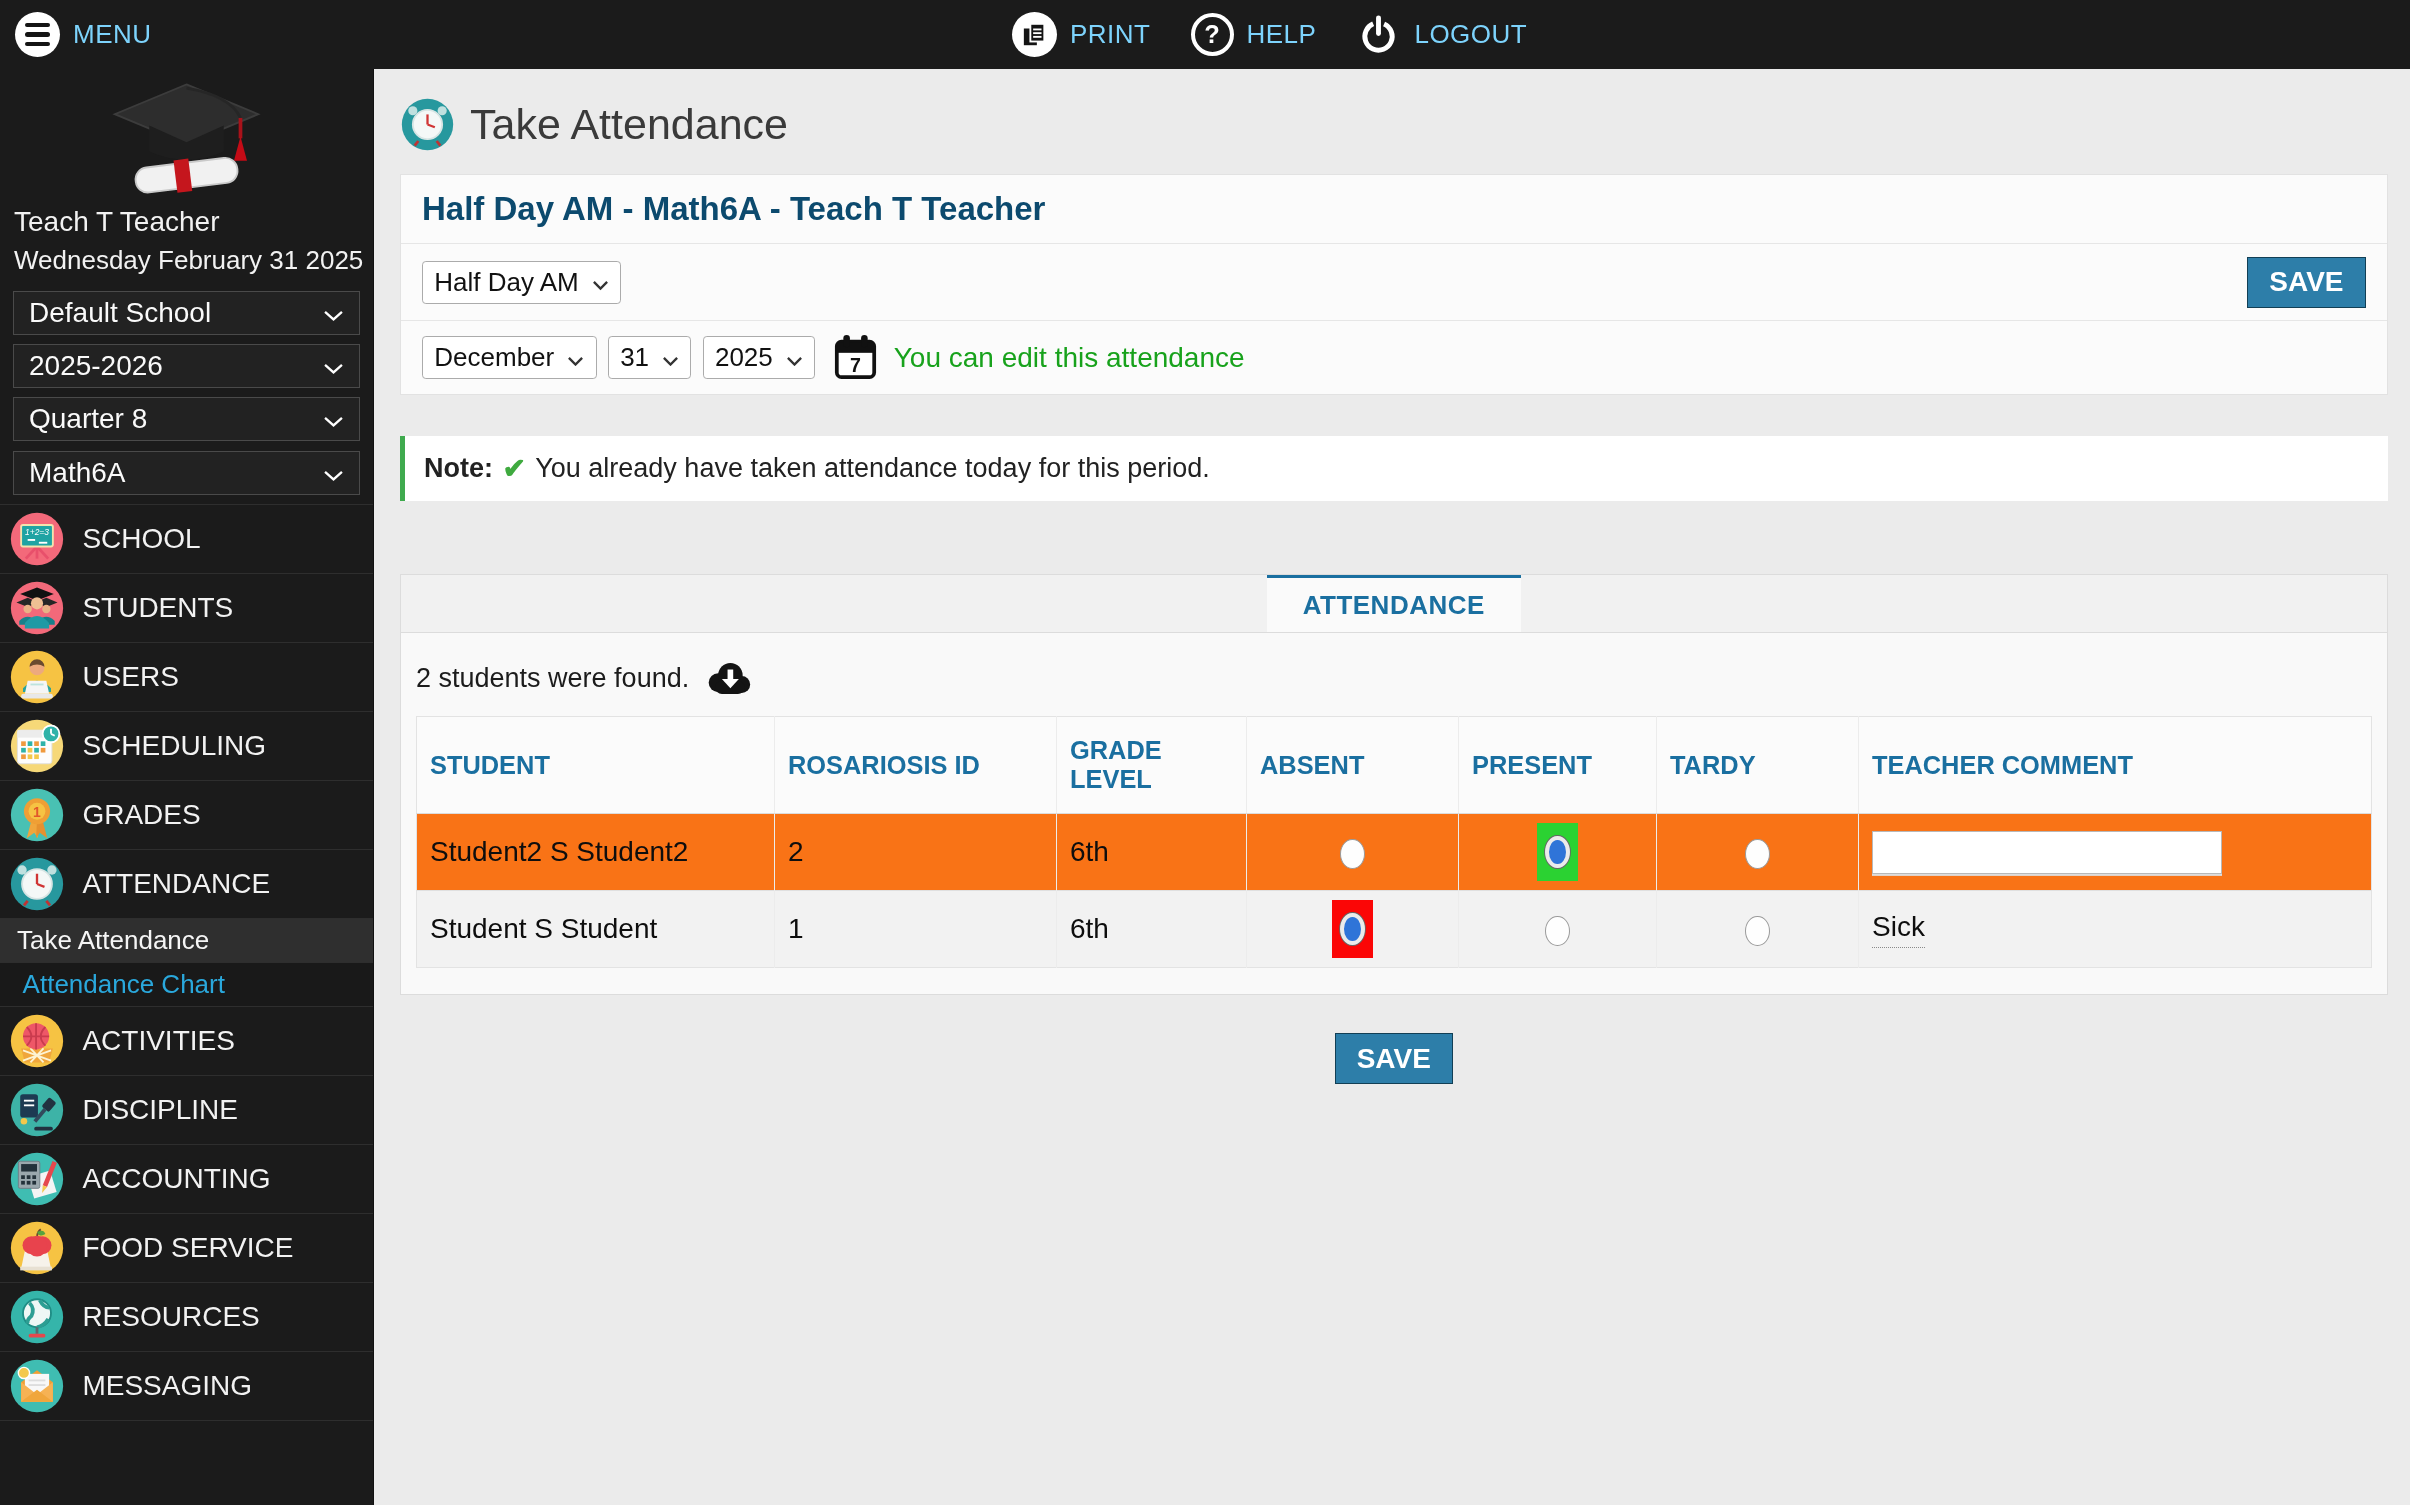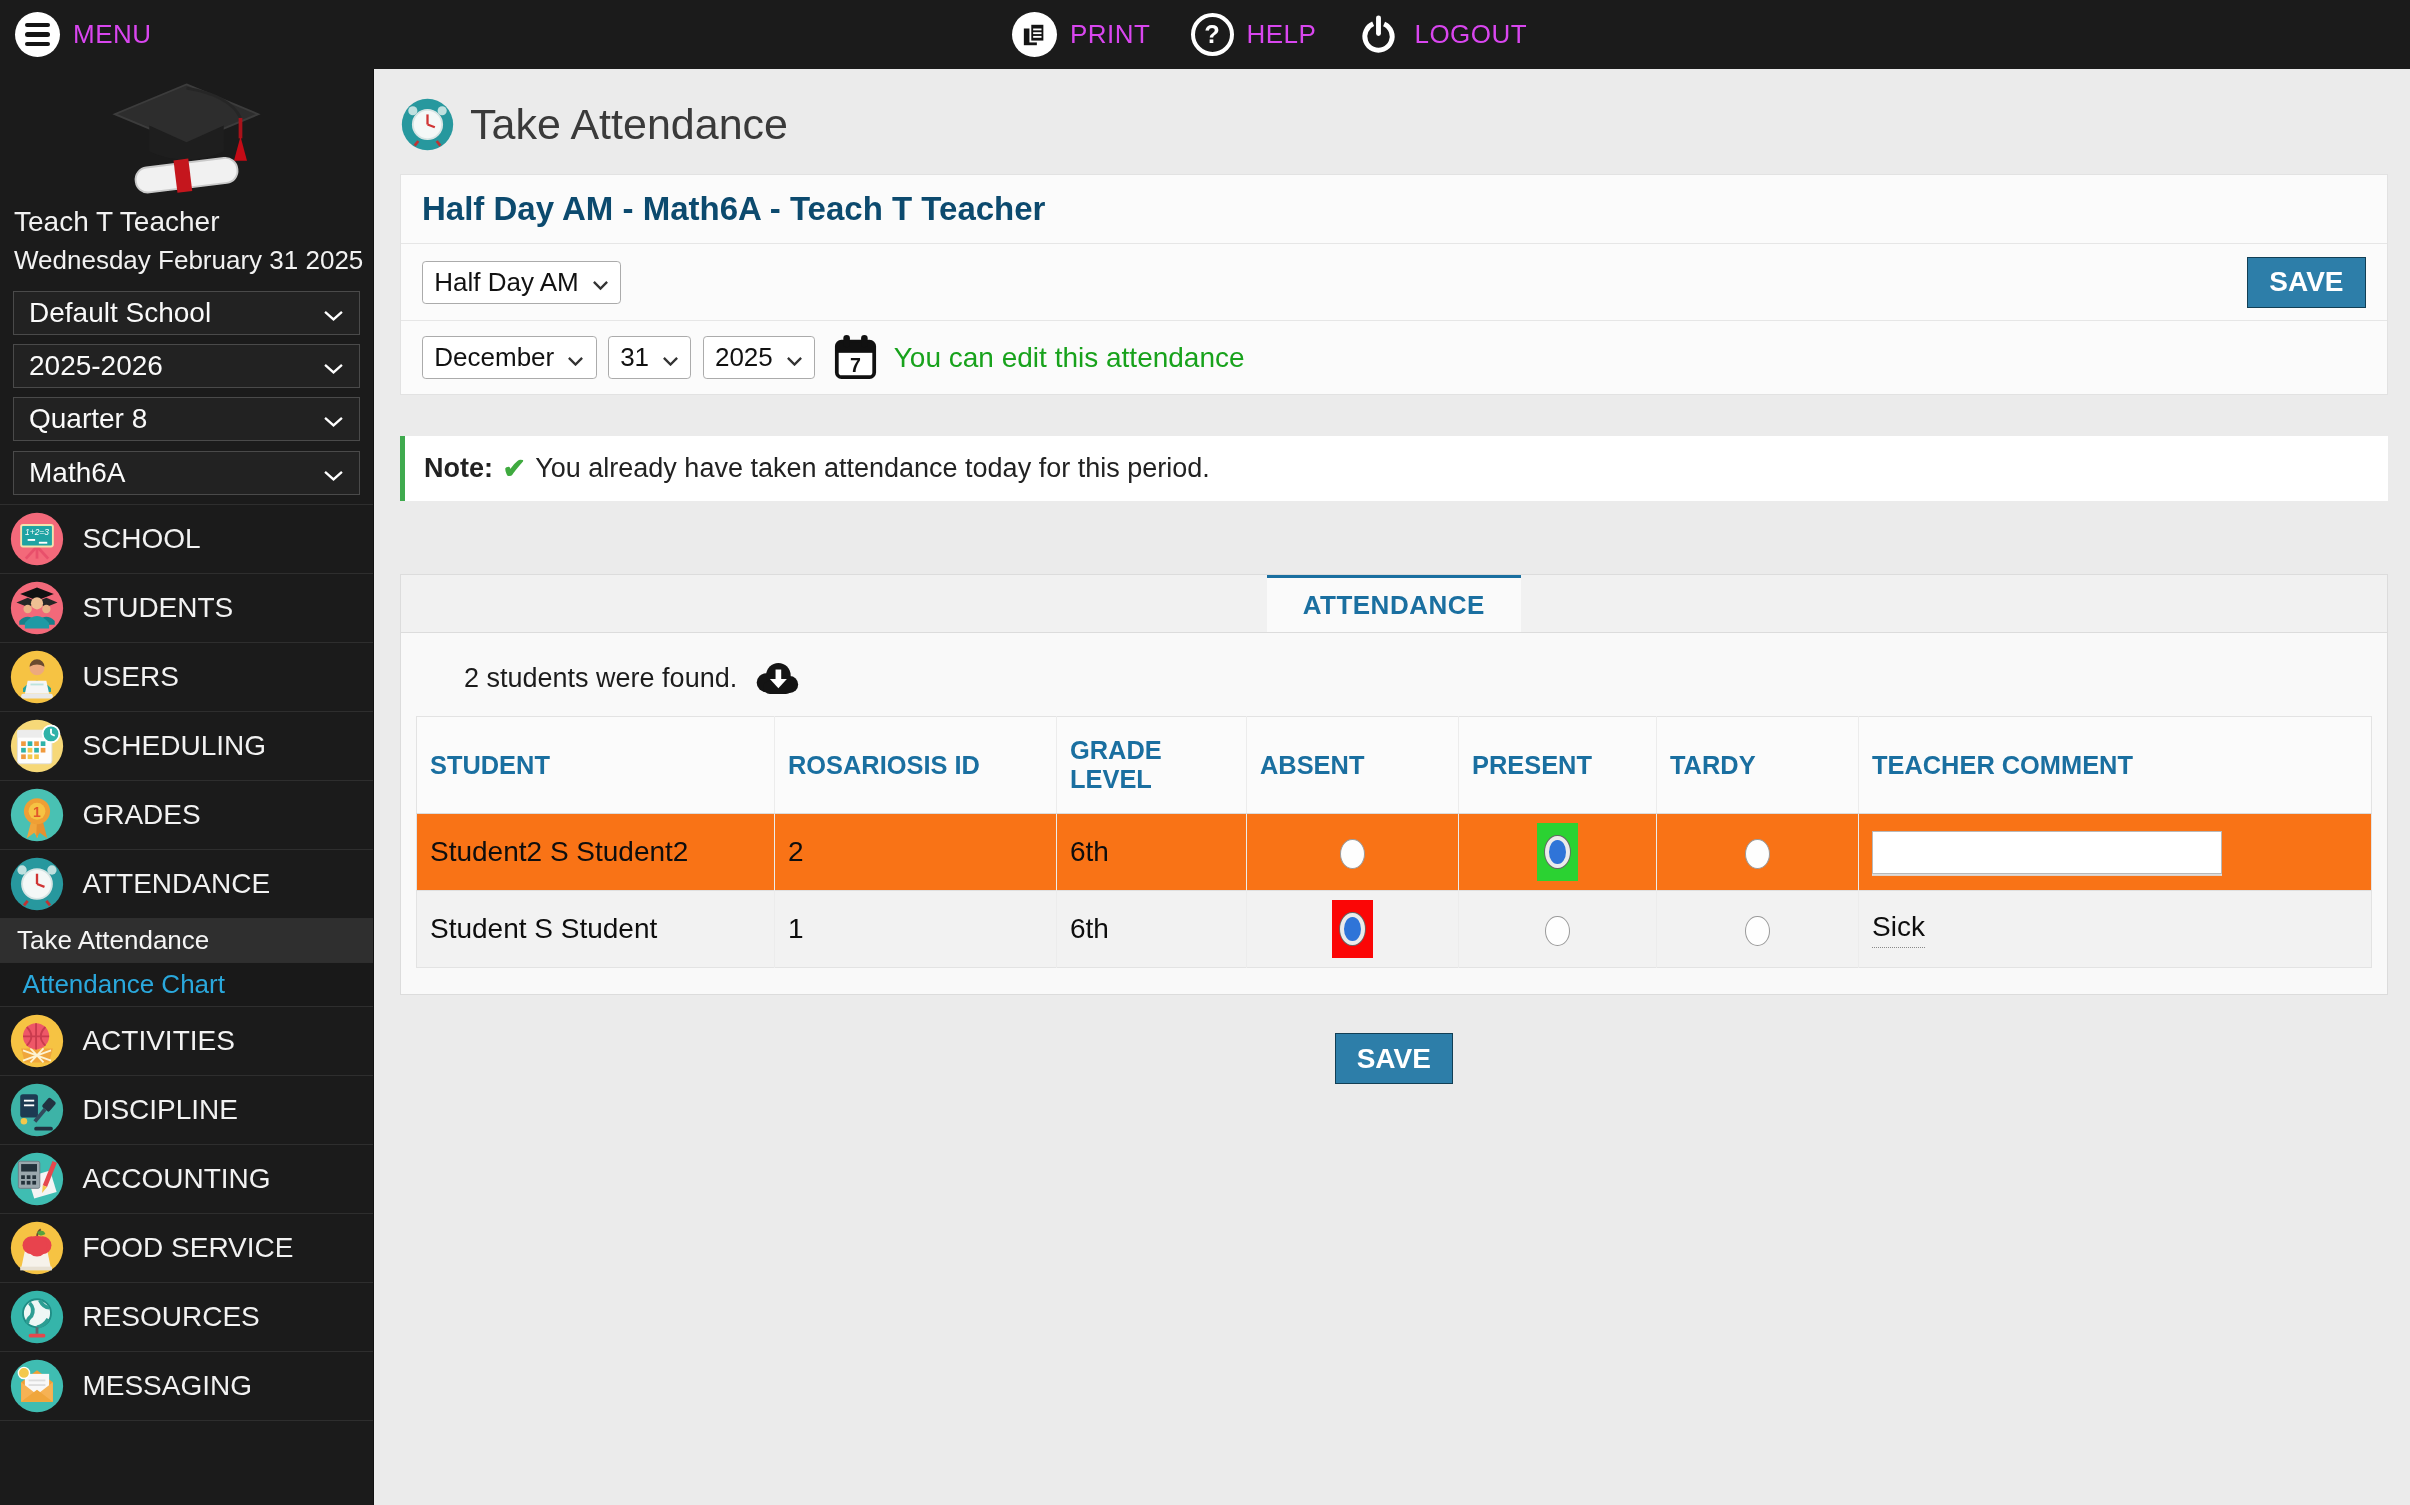--- a/index.html
+++ b/index.html
@@ -6,21 +6,21 @@
   html,body { width:2411px; height:1506px; }
   body {
     font-family: "Liberation Sans", sans-serif;
     background:#ebebeb; color:#222; position:relative; overflow:hidden;
   }
   
   .topbar{ position:absolute; top:0; left:0; width:2411px; height:69px;
     background:#1b1b1b; color:#fff; display:flex; align-items:center; z-index:5;}
   .topbar-left{ display:flex; align-items:center; gap:15px; padding-left:15px; width:374px;}
   .tb-item{ display:flex; align-items:center; gap:13px; cursor:pointer;}
-  .tb-label{ font-size:26px; color:#d946ef; letter-spacing:0.5px;}
+  .tb-label{ font-size:26px; color:#7dd3fc; letter-spacing:0.5px;}
   .topbar-center{ position:absolute; left:1012px; display:flex; align-items:center; gap:40px;}
   .circle-w{ width:45px; height:45px; border-radius:50%; background:#fff;
     display:flex; flex-direction:column; align-items:center; justify-content:center; gap:4.7px;}
   .bar{ width:24.5px; height:4.7px; background:#141414; border-radius:2.8px;}
   .ring{ width:43px; height:43px; border-radius:50%; border:4.7px solid #fff;
     display:flex; align-items:center; justify-content:center; font-weight:bold; font-size:25.4px; color:#fff;}
   
   .sidebar{ position:absolute; top:69px; left:0; width:374px; height:1437px;
     background:#1b1b1b; color:#f2f2f2; border-right:0.9px solid #111;}
   .logo-wrap{ text-align:center; padding-top:7.5px;}
@@ -57,21 +57,21 @@
   .note-box{ margin-top:41px; background:#fff; border-left:5.6px solid #3faa4e;
     padding:16px 19px; font-size:27px; display:flex; align-items:center; gap:9.4px;}
   .note-label{ font-weight:bold;}
   .check{ color:#3faa3f; font-size:28px; font-weight:bold;}
   
   .att-panel{ margin-top:73px; background:#f9f9f9; border:0.9px solid #dcdcdc;}
   .tab-row{ height:58px; background:#f1f1f1; border-bottom:0.9px solid #dcdcdc;
     display:flex; justify-content:center;}
   .tab{ background:#fafafa; border-top:3.8px solid #1a6fa0; color:#1a6fa0; font-weight:bold;
     font-size:26px; letter-spacing:0.5px; display:flex; align-items:center; padding:0 36px; cursor:pointer;}
-  .found-row{ padding:26px 15px 19px 15px; display:flex; align-items:center; gap:15px; font-size:27px; color:#1c1c1c;margin-left:48px;}
+  .found-row{ padding:26px 15px 19px 15px; display:flex; align-items:center; gap:15px; font-size:27px; color:#1c1c1c;}
   table.att{ width:calc(100% - 30px); margin:0 15px 26px 15px; border-collapse:collapse;
     table-layout:fixed; background:#f97316; border:0.9px solid #e3e3e3;}
   table.att th{ color:#1a6fa0; font-size:25.4px; font-weight:bold; text-align:left;
     padding:19px 13px; background:#fbfbfb; border-bottom:0.9px solid #dcdcdc; border-left:0.9px solid #ececec;}
   table.att th:first-child, table.att td:first-child{ border-left:none;}
   table.att td{ font-size:28px; color:#0e0e0e; padding:0 13px; height:77px; border-left:0.9px solid #ececec;}
   table.att tr.row-b{ background:#f2f2f2; border-top:0.9px solid #e0e0e0;}
   .c-center{ text-align:center;}
   .col-student{width:358px;} .col-id{width:282px;} .col-grade{width:190px;}
   .col-absent{width:212px;} .col-present{width:198px;} .col-tardy{width:202px;}

